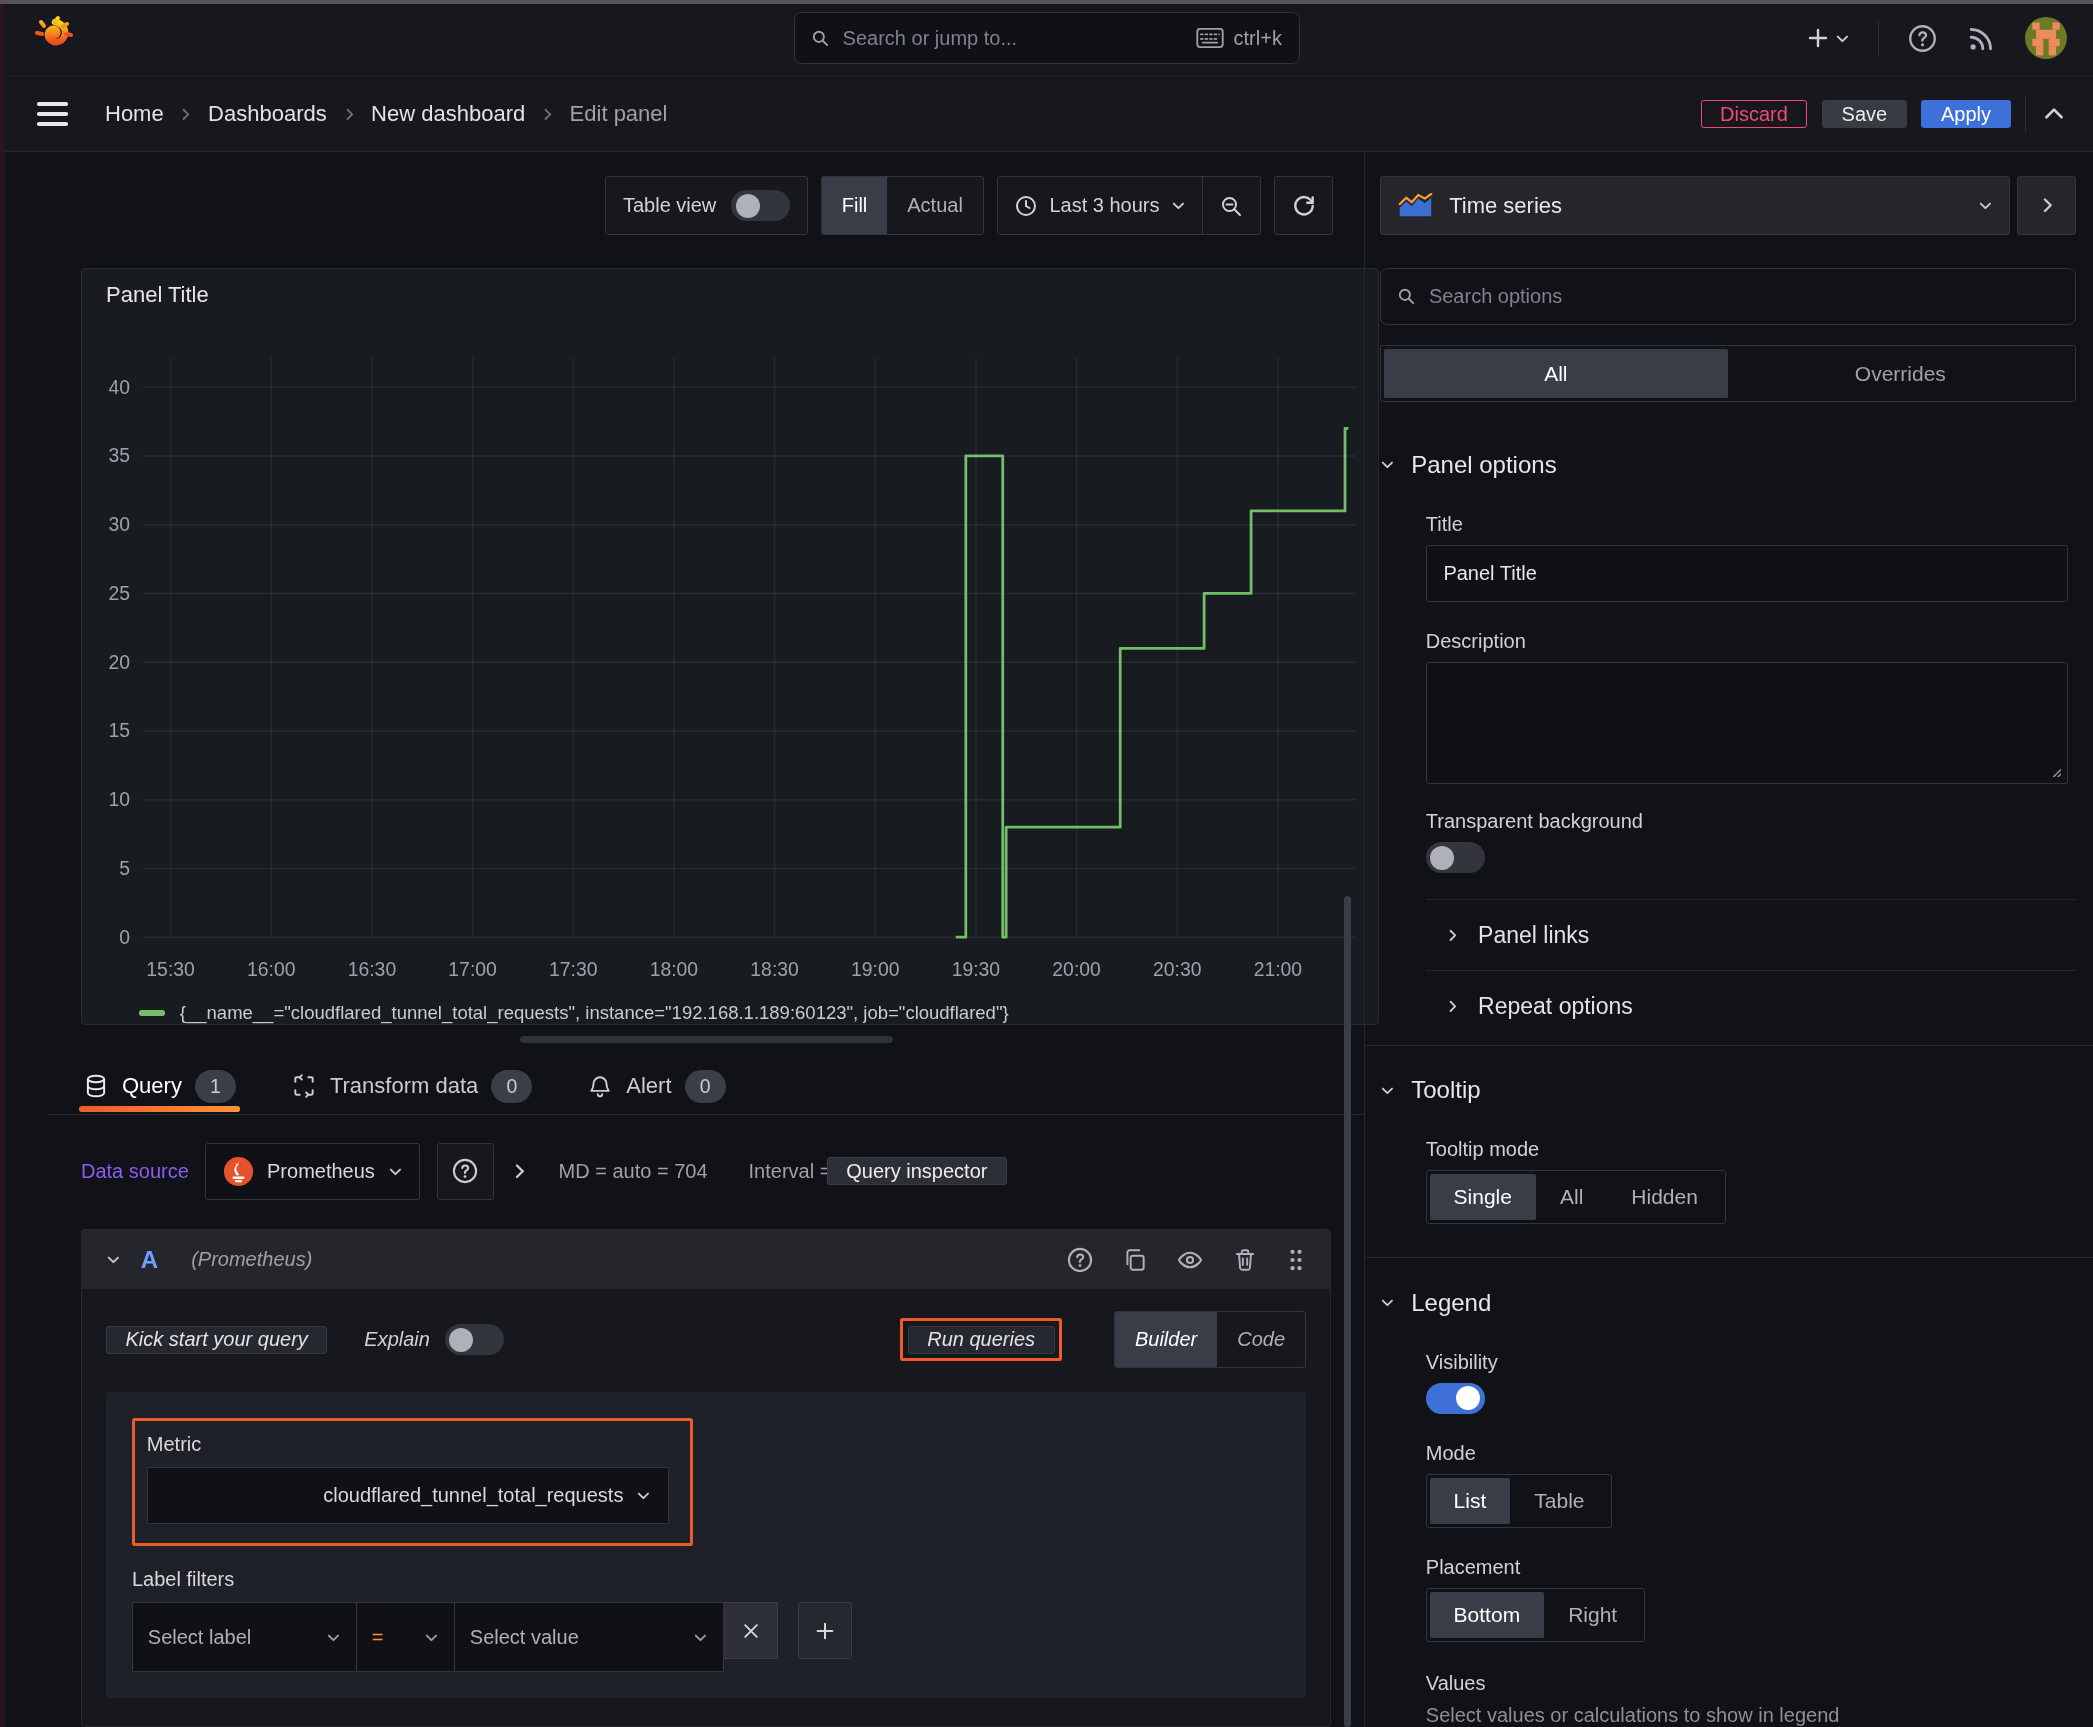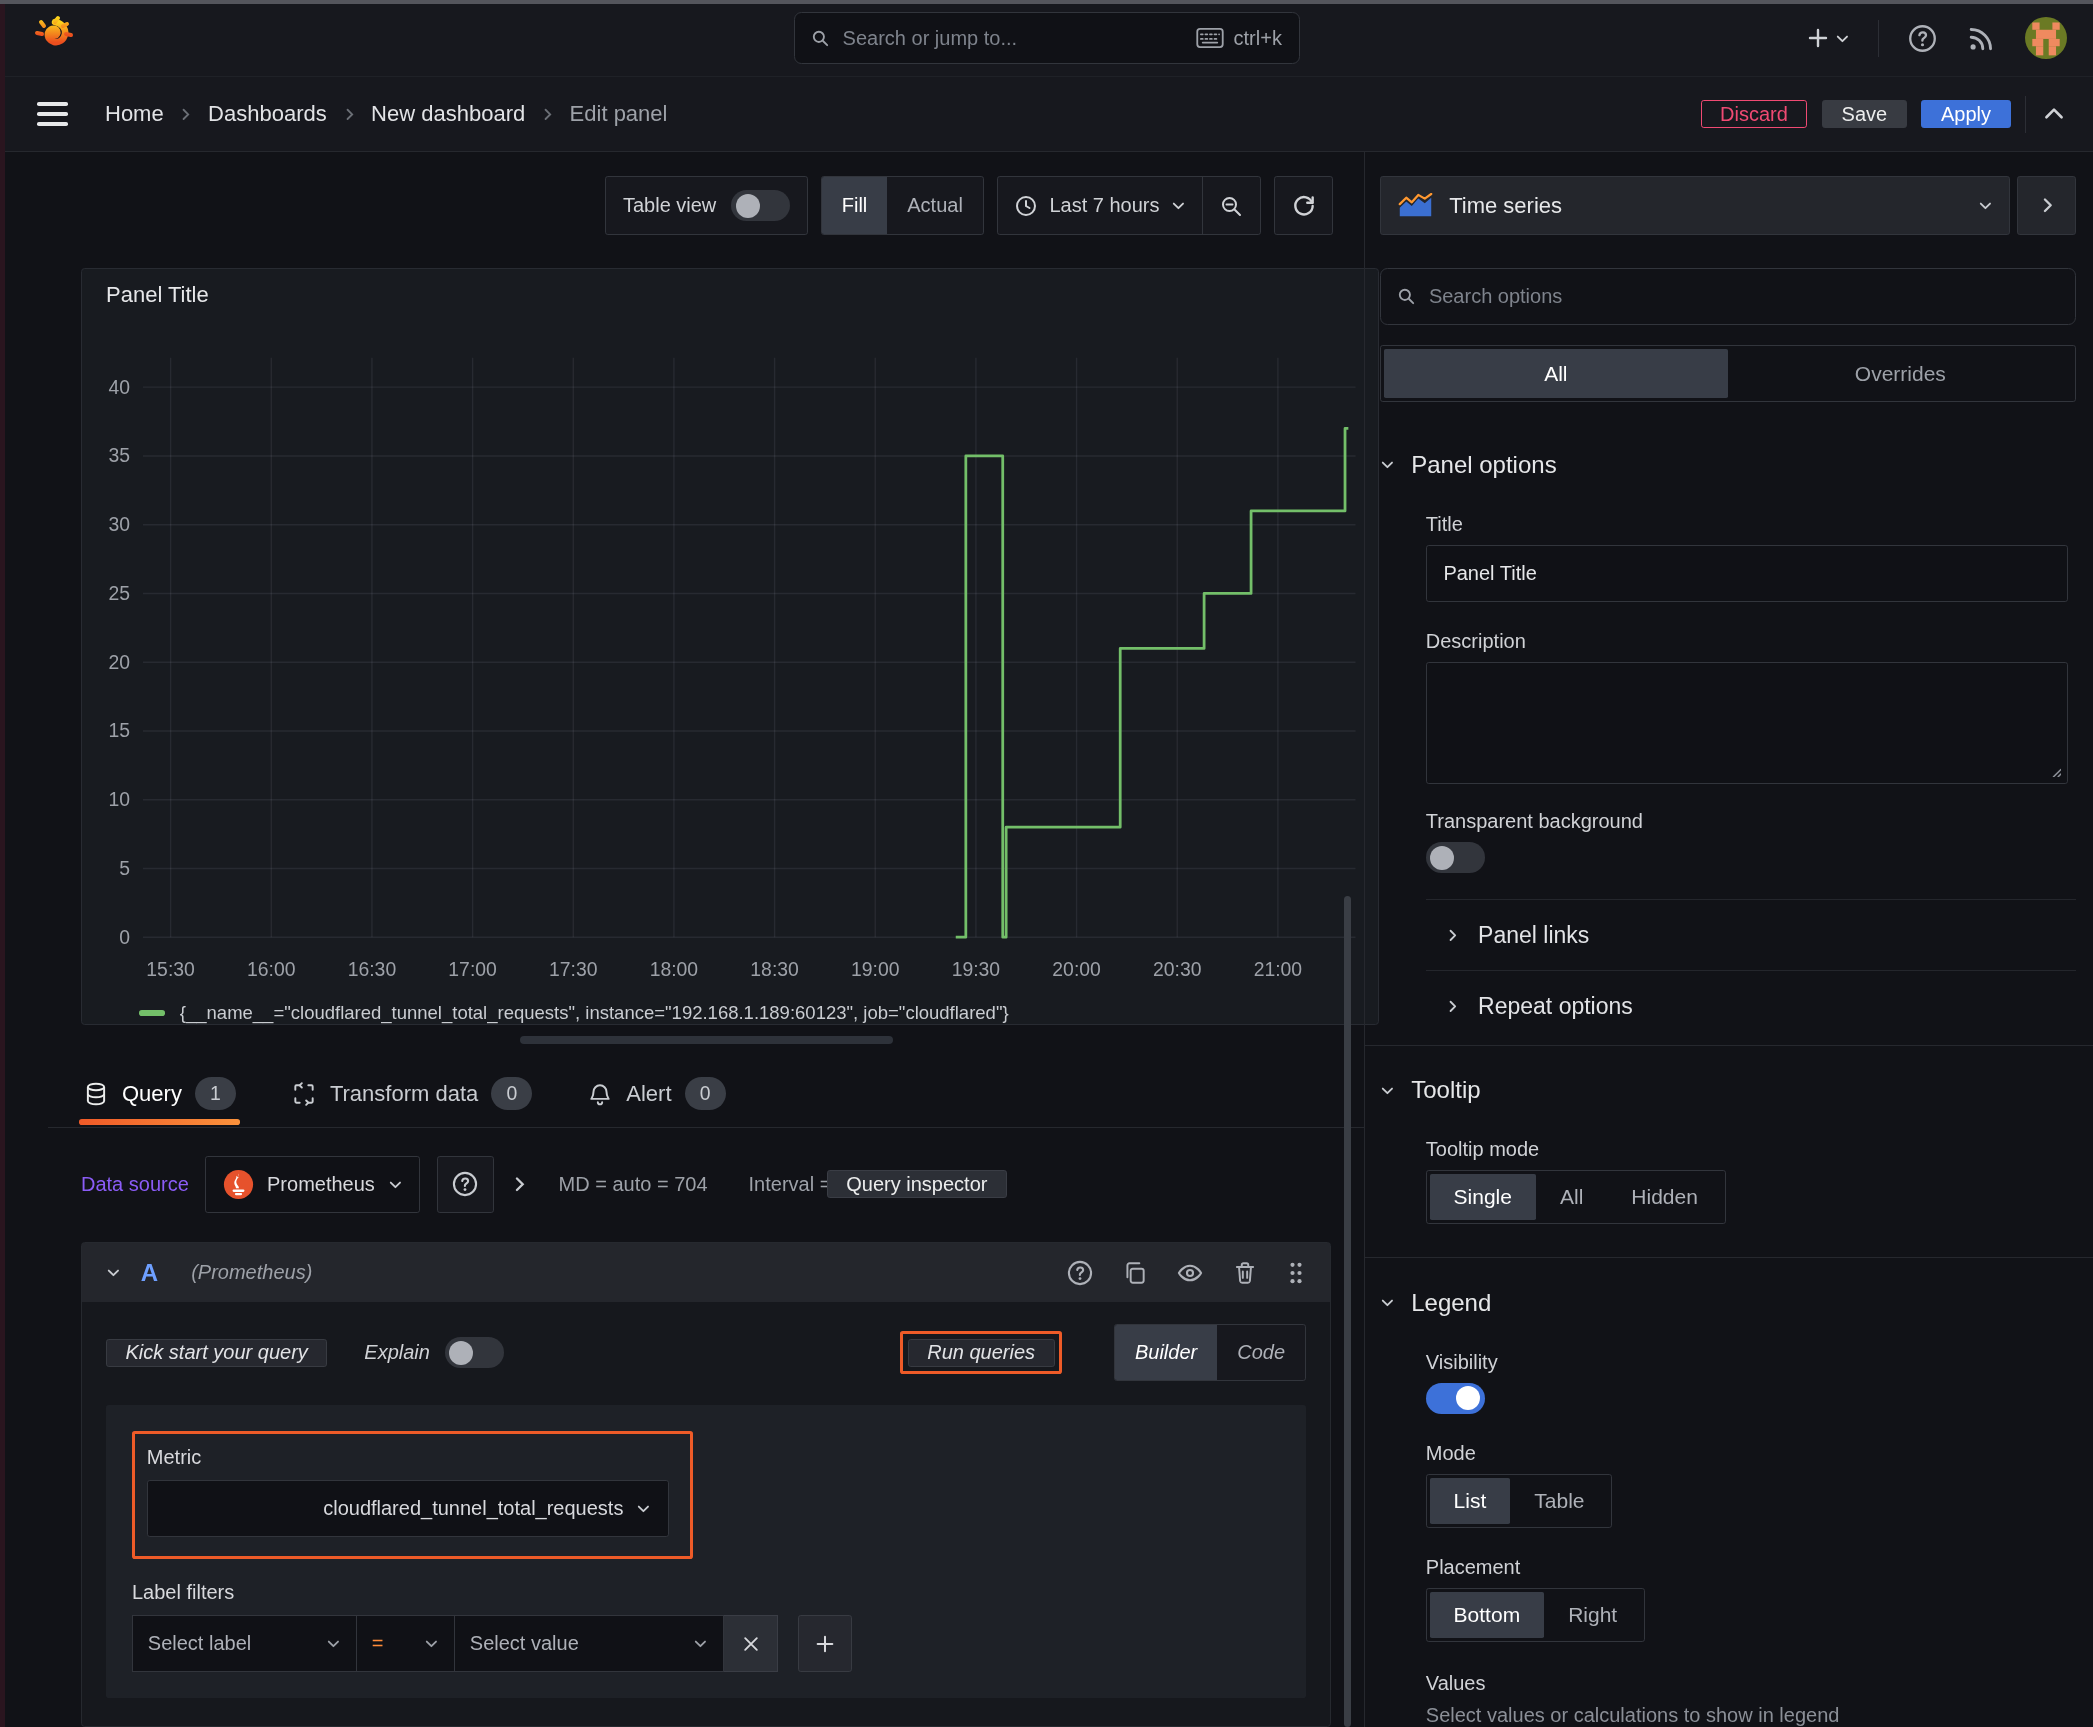--- a/index.html
+++ b/index.html
@@ -101,21 +101,21 @@
   .explain { display:flex; align-items:center; gap:14.8px; margin-left:13px; color:#d0d2d6; }
   .run-wrap { margin-left:auto; position:relative; padding:7.4px; }
   .annotation { position:absolute; inset:0; border:3.7px solid #ee5b28; border-radius:2.8px; pointer-events:none; }
   .builder-code { margin-left:28px; }
 
   .editor-inset { margin-top:24px; background:#1e2127; border-radius:2.8px; padding:26px; }
   .metric-wrap { position:relative; display:inline-block; padding:14.8px 24px 22px 14.8px; }
   .field-label { color:#d8d9dd; margin-bottom:11px; }
   .metric-select { width:522px; justify-content:flex-end; }
   .filters-row { display:flex; align-items:stretch; margin-top:11px; }
-  .filter-box { background:#101116; border:0.9px solid #32353c; height:57px; display:flex; align-items:center;
+  .filter-box { background:#101116; border:0.9px solid #32353c; height:70px; display:flex; align-items:center;
                 justify-content:space-between; gap:14.8px; padding:0 14.8px; cursor:pointer; color:#aeb1b8; }
   .op { color:#ff8c3a; }
   .x-btn { width:54px; height:57px; background:#2c2f36; border:0.9px solid #3a3d45; color:#d8d9dd;
            display:flex; align-items:center; justify-content:center; cursor:pointer; }
   .add-btn { width:54px; height:57px; background:#26282f; border:0.9px solid #383b42; border-radius:2.8px; color:#d8d9dd;
              display:flex; align-items:center; justify-content:center; margin-left:20px; cursor:pointer; }
 
   
   .viz-row { margin-top:24px; display:flex; gap:7px; }
   .viz-select { flex:1; background:#24262c; border:0.9px solid #32353c; border-radius:2.8px; height:59px;
@@ -295,21 +295,21 @@
         <div class="seg-item">Actual</div>
       </div>
       <div class="tool-box timebox">
         <div class="part">
           <span>
             <svg width="24" height="24" viewBox="0 0 24 24">
                 <circle cx="12" cy="12" r="9" fill="none" stroke="#d0d2d6" stroke-width="2"></circle>
                 <path d="M12 7v5l3.5 2" fill="none" stroke="#d0d2d6" stroke-width="2" stroke-linecap="round"></path>
               </svg>
           </span>
-          <span>Last 7 hours</span>
+          <span>Last 3 hours</span>
           <svg class="chev-sm" viewBox="0 0 16 16">
               <path d="M3 6l5 5 5-5" stroke="#d0d2d6" stroke-width="2" fill="none" stroke-linecap="round" stroke-linejoin="round"></path>
             </svg>
         </div>
         <div class="divider"></div>
         <div class="part">
           <svg width="24" height="24" viewBox="0 0 24 24">
               <circle cx="10.5" cy="10.5" r="6.5" fill="none" stroke="#d0d2d6" stroke-width="2"></circle>
               <path d="M15.5 15.5L21 21M7.5 10.5h6" stroke="#d0d2d6" stroke-width="2" stroke-linecap="round"></path>
             </svg>

